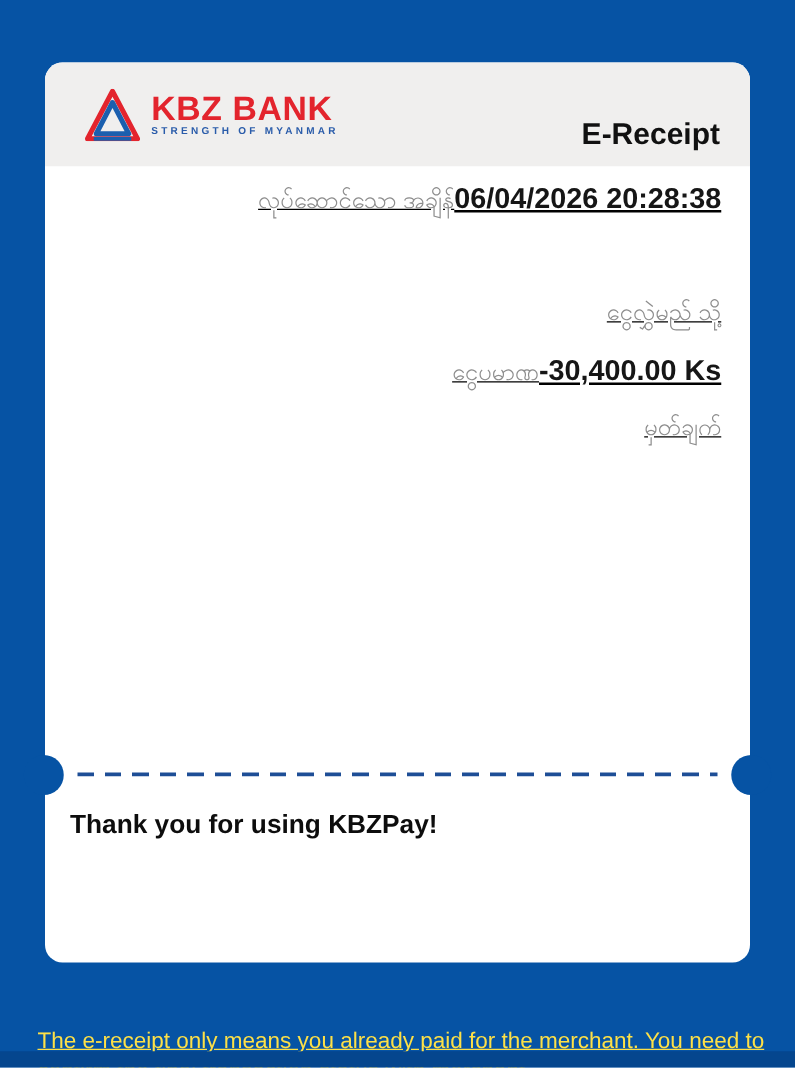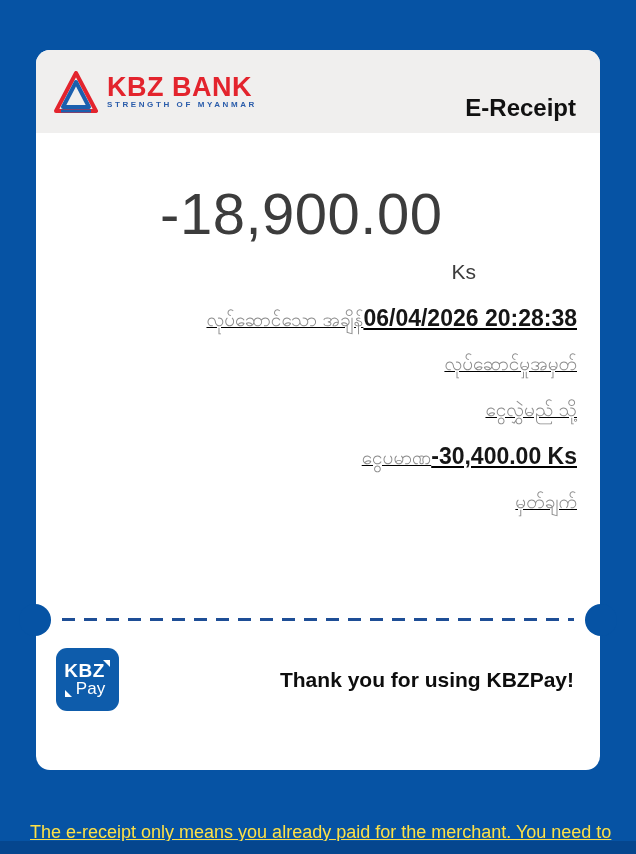--- a/index.html
+++ b/index.html
@@ -20,21 +20,21 @@
     border-radius: 14px;
   }
   
   .card-header {
     height: 83px;
     background: #f0efee;
     border-radius: 14px 14px 0 0;
     display: flex;
     align-items: center;
     justify-content: space-between;
-    padding: 0 24px 0 18px;
+    padding: 0 24px 0 32px;
   }
   .brand { display: flex; align-items: center; gap: 9px; }
   .brand-mark { width: 44px; height: 42px; }
   .brand-text { display: flex; flex-direction: column; line-height: 1; }
   .brand-name {
     color: #e3242d;
     font-weight: bold;
     font-size: 27px;
     letter-spacing: 0.5px;
   }
@@ -196,57 +196,46 @@
         <line x1="7" y1="40" x2="37" y2="40" stroke="#1b5fae" stroke-width="3"></line>
       </svg>
       <div class="brand-text">
         <span class="brand-name">KBZ BANK</span>
         <span class="brand-tagline">STRENGTH OF MYANMAR</span>
       </div>
     </div>
     <div class="ereceipt-title">E-Receipt</div>
   </div>
 
-  <div class="amount-wrap">
-    <span class="amount-value">-18,900.00</span>
-    <span class="amount-currency">Ks</span>
-  </div>
 
   <div class="details">
     <div class="detail-row">
       <span class="detail-label">လုပ်ဆောင်သော အချိန်</span>
       <span class="detail-value">06/04/2026 20:28:38</span>
     </div>
     <div class="detail-row">
-      <span class="detail-label">လုပ်ဆောင်မှုအမှတ်</span>
     </div>
     <div class="detail-row">
       <span class="detail-label">ငွေလွှဲမည် သို့</span>
     </div>
     <div class="detail-row">
       <span class="detail-label">ငွေပမာဏ</span>
       <span class="detail-value">-30,400.00 Ks</span>
     </div>
     <div class="detail-row">
       <span class="detail-label">မှတ်ချက်</span>
     </div>
   </div>
 
   <div class="separator">
     <div class="dash-line"></div>
     <div class="notch notch-left"></div>
     <div class="notch notch-right"></div>
   </div>
 
   <div class="card-footer">
-    <div class="kbzpay-logo">
-      <div class="kbzpay-arrow-tr"></div>
-      <div class="kbzpay-arrow-bl"></div>
-      <span class="kbzpay-top">KBZ</span>
-      <span class="kbzpay-bottom">Pay</span>
-    </div>
     <div class="thanks">Thank you for using KBZPay!</div>
   </div>
 
 </div>
 
 <div class="disclaimer">The e-receipt only means you already paid for the merchant. You need to confirm the final transaction status with merchant.</div>
 <div class="bottom-bar"></div>
 
 </body></html>

